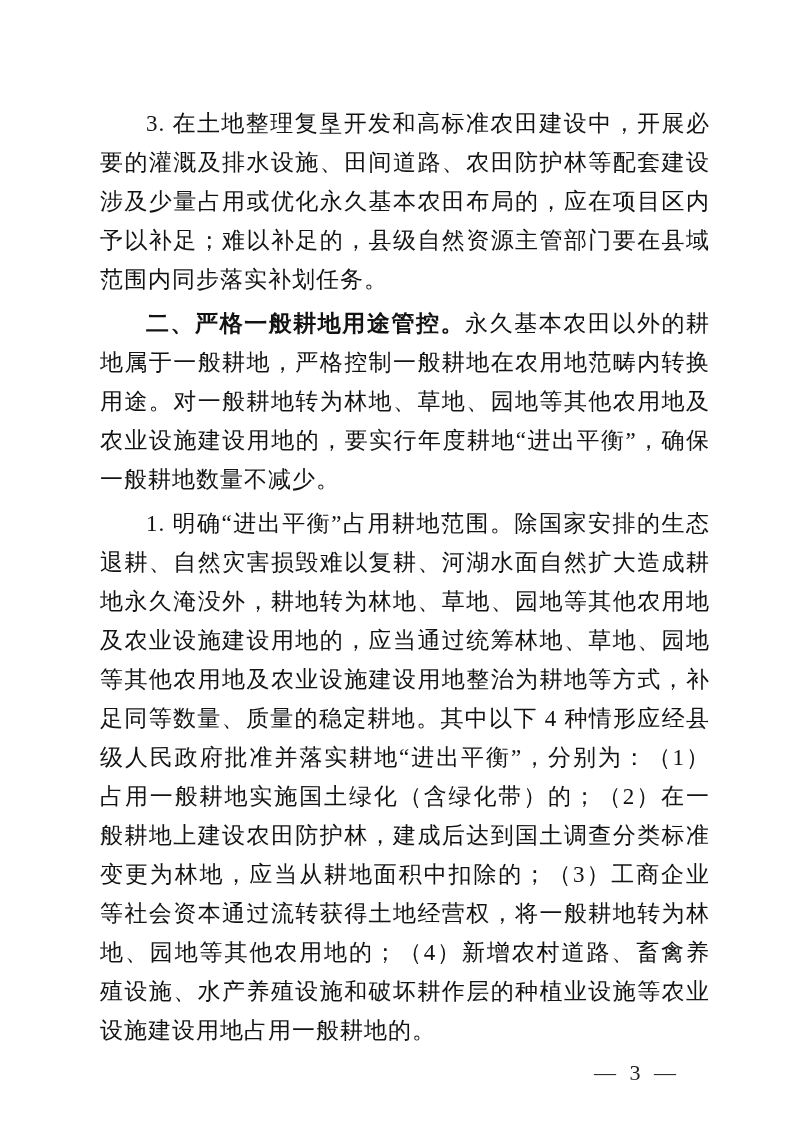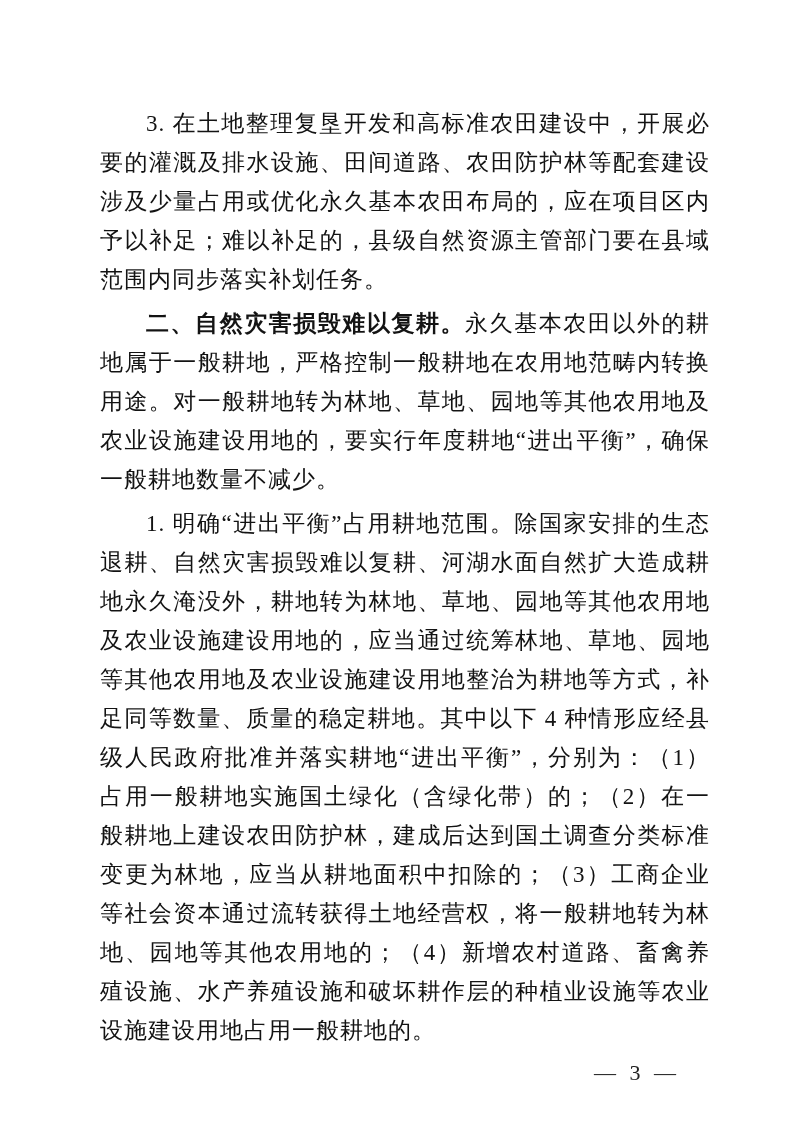--- a/index.html
+++ b/index.html
@@ -46,20 +46,20 @@
   }
 </style>
 </head>
 <body>
 
 <div class="page">
   <div class="doc-body">
 
     <p><span>3. 在土地整理复垦开发和高标准农田建设中，开展必要的灌溉及排水设施、田间道路、农田防护林等配套建设涉及少量占用或优化永久基本农田布局的，应在项目区内予以补足；难以补足的，县级自然资源主管部门要在县域范围内同步落实补划任务。</span></p>
 
-    <p><b class="heading-run">二、自然灾害损毁难以复耕。</b><span>永久基本农田以外的耕地属于一般耕地，严格控制一般耕地在农用地范畴内转换用途。对一般耕地转为林地、草地、园地等其他农用地及农业设施建设用地的，要实行年度耕地“进出平衡”，确保一般耕地数量不减少。</span></p>
+    <p><b class="heading-run">二、严格一般耕地用途管控。</b><span>永久基本农田以外的耕地属于一般耕地，严格控制一般耕地在农用地范畴内转换用途。对一般耕地转为林地、草地、园地等其他农用地及农业设施建设用地的，要实行年度耕地“进出平衡”，确保一般耕地数量不减少。</span></p>
 
     <p><span>1. 明确“进出平衡”占用耕地范围。除国家安排的生态退耕、自然灾害损毁难以复耕、河湖水面自然扩大造成耕地永久淹没外，耕地转为林地、草地、园地等其他农用地及农业设施建设用地的，应当通过统筹林地、草地、园地等其他农用地及农业设施建设用地整治为耕地等方式，补足同等数量、质量的稳定耕地。其中以下 4 种情形应经县级人民政府批准并落实耕地“进出平衡”，分别为：（1）占用一般耕地实施国土绿化（含绿化带）的；（2）在一般耕地上建设农田防护林，建成后达到国土调查分类标准变更为林地，应当从耕地面积中扣除的；（3）工商企业等社会资本通过流转获得土地经营权，将一般耕地转为林地、园地等其他农用地的；（4）新增农村道路、畜禽养殖设施、水产养殖设施和破坏耕作层的种植业设施等农业设施建设用地占用一般耕地的。</span></p>
 
   </div>
 
   <div class="page-number"><span>—  3  —</span></div>
 </div>
 
 </body></html>

